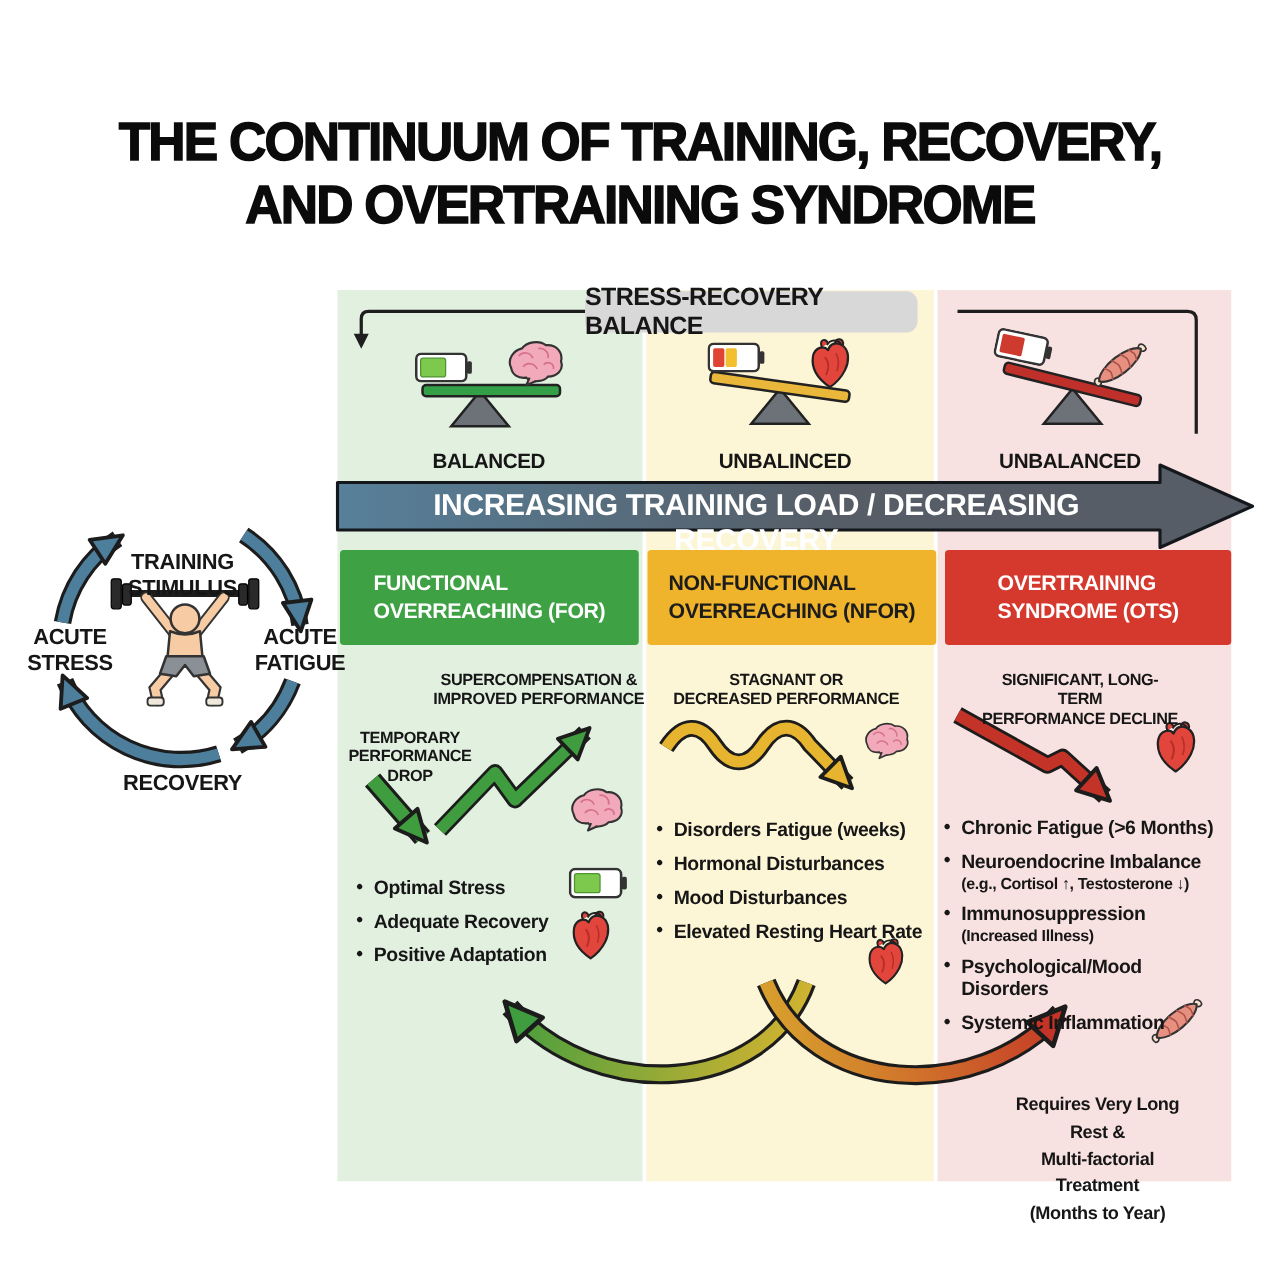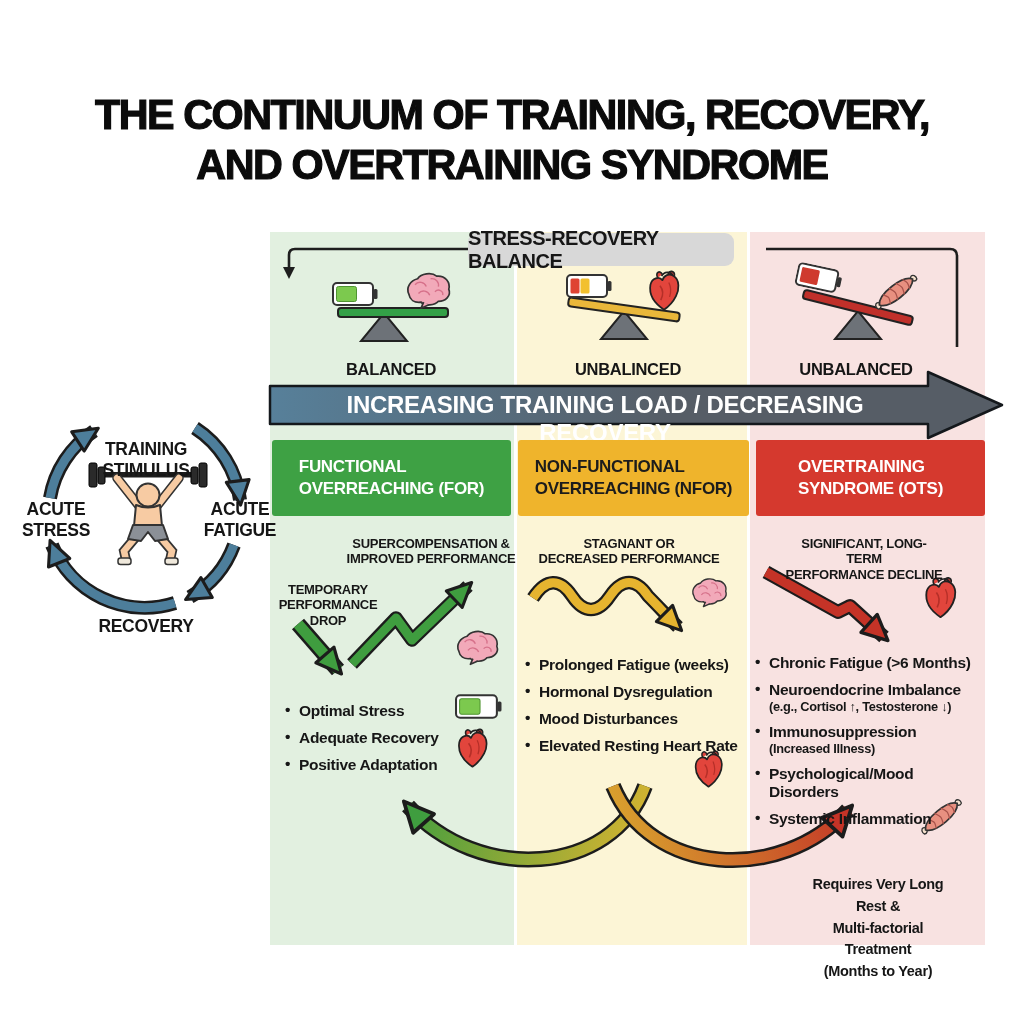--- a/index.html
+++ b/index.html
@@ -255,22 +255,22 @@
 DROP</div>
   <div class="abs bullets" style="left:285px;top:702px;">
     <div class="b-item">Optimal Stress</div>
     <div class="b-item">Adequate Recovery</div>
     <div class="b-item">Positive Adaptation</div>
   </div>
 
   <div class="abs t anno ml ctr" style="left:629px;top:536px;">STAGNANT OR
 DECREASED PERFORMANCE</div>
   <div class="abs bullets" style="left:525px;top:656px;">
-    <div class="b-item">Prolonged Fatigue (weeks)</div>
-    <div class="b-item">Hormonal Dysregulation</div>
+    <div class="b-item">Disorders Fatigue (weeks)</div>
+    <div class="b-item">Hormonal Disturbances</div>
     <div class="b-item">Mood Disturbances</div>
     <div class="b-item">Elevated Resting Heart Rate</div>
   </div>
 
   <div class="abs t anno ml ctr" style="left:864px;top:536px;">SIGNIFICANT, LONG-TERM
 PERFORMANCE DECLINE</div>
   <div class="abs bullets" style="left:755px;top:654px;width:228px;">
     <div class="b-item">
       <span>Chronic Fatigue (&gt;6 Months)</span>
     </div>

